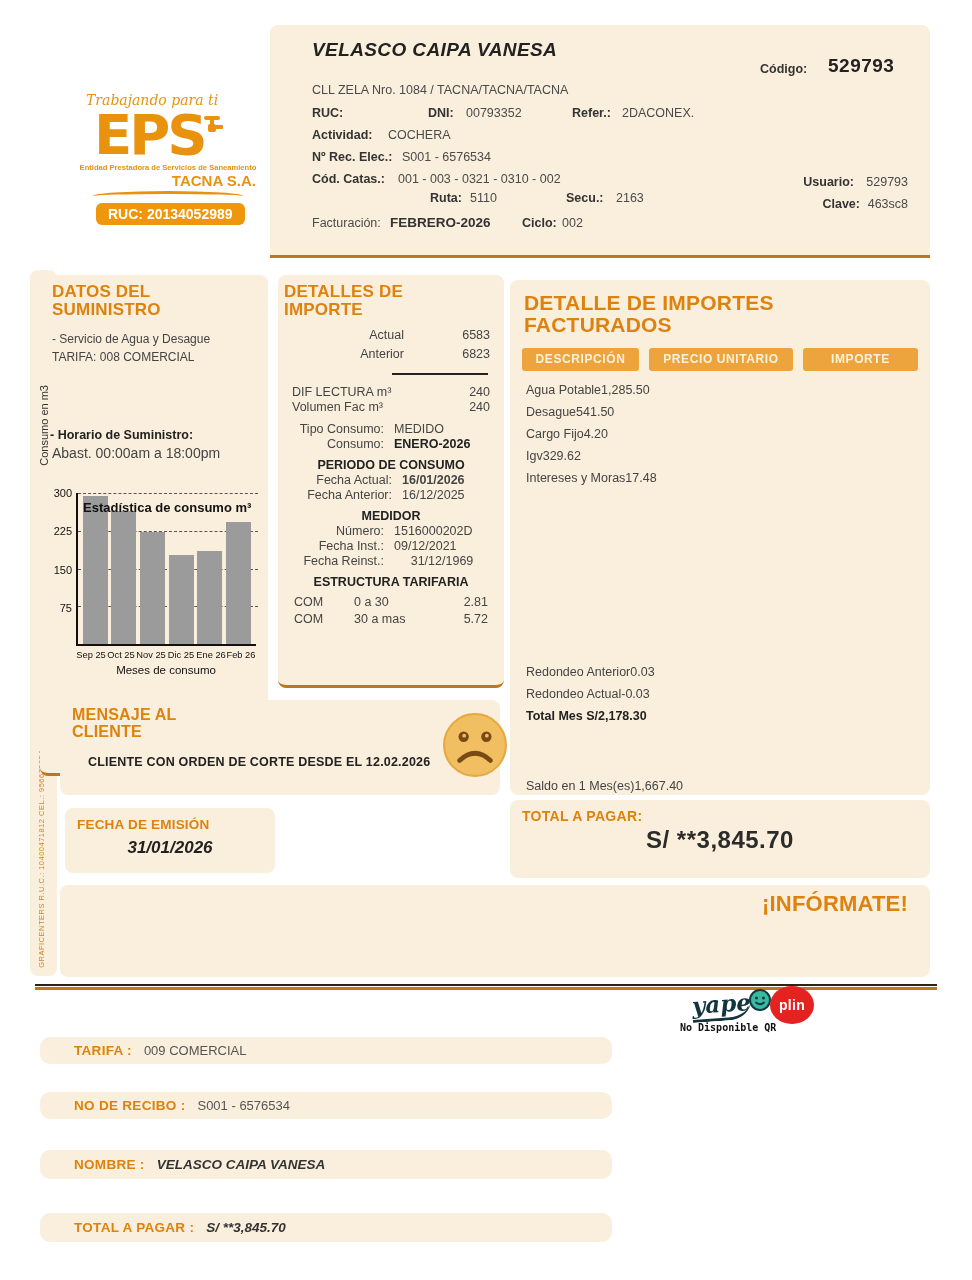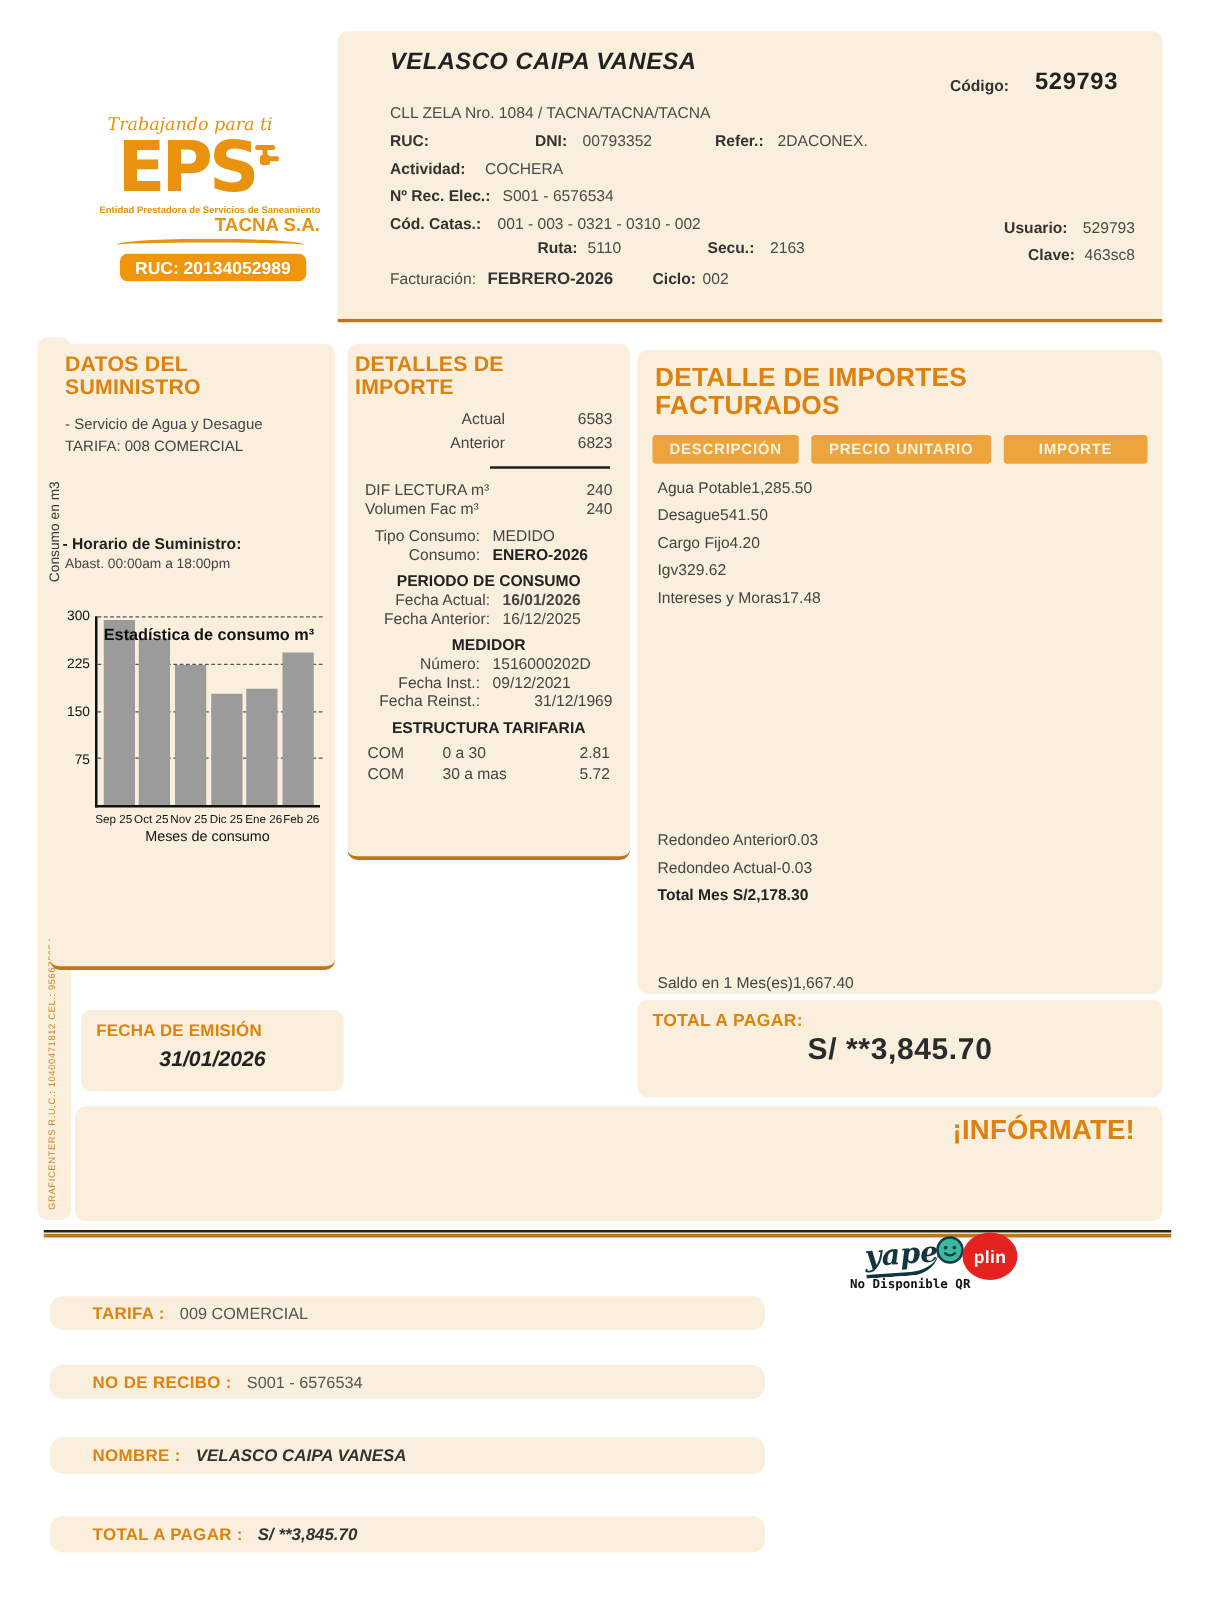--- a/index.html
+++ b/index.html
@@ -31,21 +31,21 @@
   
   #side-strip { left:30px; top:270px; width:27px; height:706px; }
   .side-note { position:absolute; left:7px; bottom:8px; writing-mode:vertical-rl; transform:rotate(180deg); font-size:7.5px; color:#CE8629; letter-spacing:.5px; white-space:nowrap; }
 
   
   #datos-panel { left:40px; top:275px; width:228px; height:501px; border-bottom:3px solid #C1761C; }
   #datos-panel .title { font-size:17px; margin:8px 0 0 12px; width:150px; }
   .sum-line { font-size:12px; margin:4px 0 0 12px; color:#444; }
   .sum-line.first { margin-top:14px; }
   .horario-l { font-size:12.5px; font-weight:bold; color:#222; margin:64px 0 0 10px; }
-  .horario-v { font-size:11px; color:#444; margin:3px 0 0 12px; }
+  .horario-v { font-size:14px; color:#444; margin:3px 0 0 12px; }
   .yaxis-label { position:absolute; left:-2px; top:110px; writing-mode:vertical-rl; transform:rotate(180deg); font-size:11px; color:#333; }
 
   
   #chart-wrap { position:absolute; left:6px; top:213px; width:216px; height:190px; }
   #chart-yticks span { position:absolute; left:0; width:26px; text-align:right; font-size:11px; color:#111; transform:translateY(-50%); }
   #chart-plot { position:absolute; left:30px; top:5px; width:180px; height:153px; border-left:2px solid #111; border-bottom:2px solid #111; }
   .gridline { position:absolute; left:0; right:-2px; border-top:1.5px dashed #555; height:0; }
   #chart-bars { position:absolute; inset:0; display:flex; align-items:flex-end; justify-content:space-around; padding:0 3px; }
   .bar { width:25px; background:#9B9B9B; }
   .chart-title { position:absolute; left:5px; top:7px; font-size:13px; font-weight:bold; color:#111; white-space:nowrap; }
@@ -267,21 +267,21 @@
     <div class="det-row tight">
       <span class="k" style="padding-right:10px;">Número:</span>
       <span style="width:96px;text-align:left;">1516000202D</span>
     </div>
     <div class="det-row tight">
       <span class="k" style="padding-right:10px;">Fecha Inst.:</span>
       <span style="width:96px;text-align:left;">09/12/2021</span>
     </div>
     <div class="det-row tight">
       <span class="k" style="padding-right:10px;">Fecha Reinst.:</span>
-      <span style="width:96px;text-align:right;">31/12/1969</span>
+      <span style="width:96px;text-align:center;">31/12/1969</span>
     </div>
     <div class="det-center">ESTRUCTURA TARIFARIA</div>
     <div class="tar-row" style="margin-top:6px;">
       <span class="c1">COM</span>
       <span class="c2">0 a 30</span>
       <span class="c3">2.81</span>
     </div>
     <div class="tar-row">
       <span class="c1">COM</span>
       <span class="c2">30 a mas</span>
@@ -331,20 +331,34 @@
       <span>Total Mes S/</span>
       <span>2,178.30</span>
     </div>
     <div class="gap2"></div>
     <div class="imp-row">
       <span>Saldo en 1 Mes(es)</span>
       <span>1,667.40</span>
     </div>
   </div>
 
+  <div class="panel" id="mensaje-panel">
+    <div class="otitle title">MENSAJE AL CLIENTE</div>
+    <div class="mensaje-text">CLIENTE CON ORDEN DE CORTE DESDE EL 12.02.2026</div>
+    <span class="sad-face">
+      <svg width="66" height="66" viewBox="0 0 64 64">
+        <circle cx="32" cy="32" r="30" fill="#F2BE62" stroke="#E5A93F" stroke-width="2"></circle>
+        <circle cx="21" cy="24" r="5" fill="#7A4A15"></circle>
+        <circle cx="21.5" cy="23" r="1.8" fill="#F2BE62"></circle>
+        <circle cx="43" cy="24" r="5" fill="#7A4A15"></circle>
+        <circle cx="43.5" cy="23" r="1.8" fill="#F2BE62"></circle>
+        <path d="M17 47 Q32 33 47 47" stroke="#7A4A15" stroke-width="4.5" fill="none" stroke-linecap="round"></path>
+      </svg>
+    </span>
+  </div>
 
   <div class="panel" id="emision-panel">
     <div class="otitle fecha-label">FECHA DE EMISIÓN</div>
     <div class="fecha-value">31/01/2026</div>
   </div>
 
   <div class="panel" id="total-panel">
     <div class="otitle title">TOTAL A PAGAR:</div>
     <div class="total-value">S/ **3,845.70</div>
   </div>

